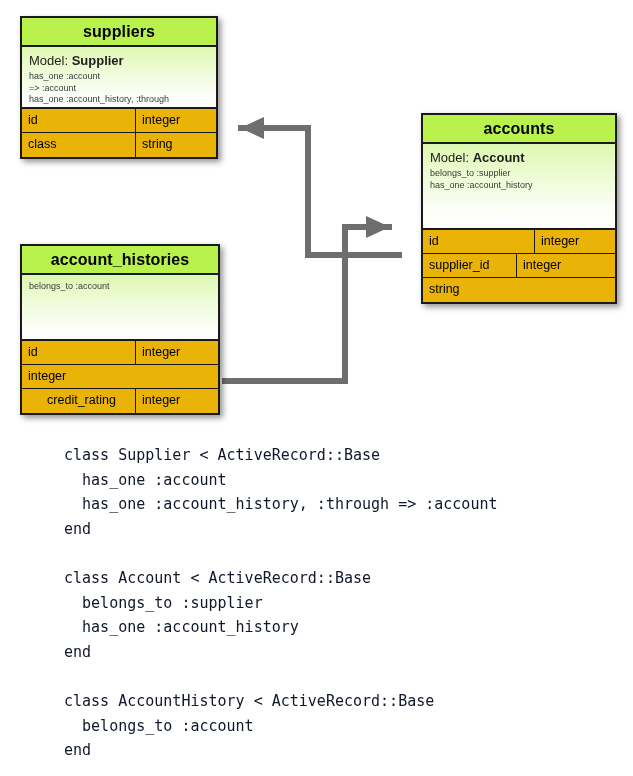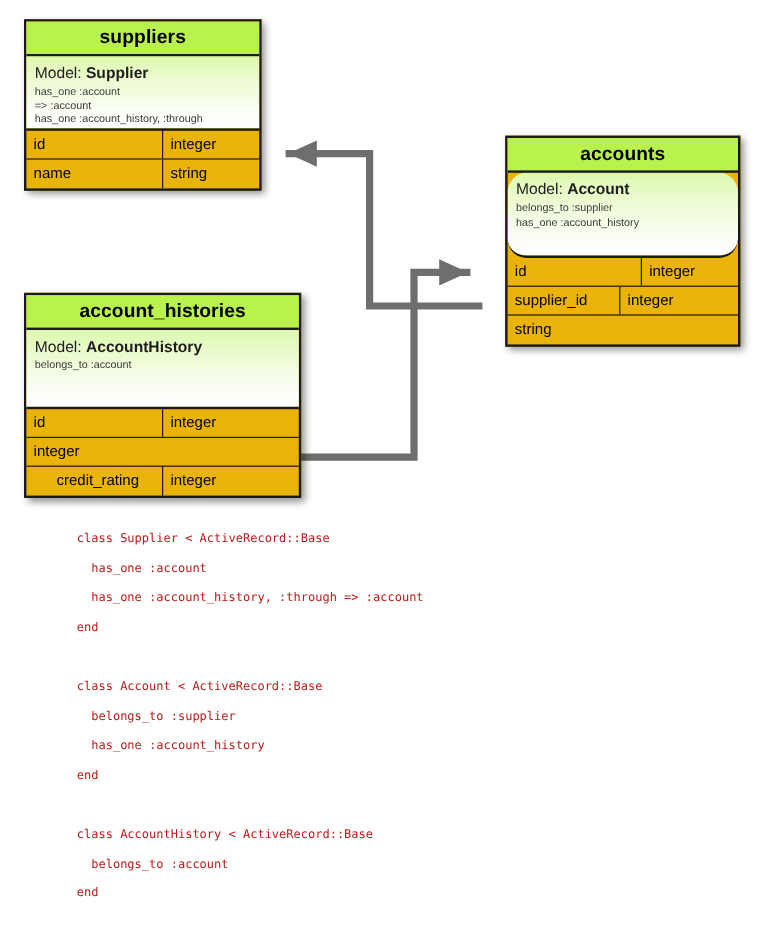--- a/index.html
+++ b/index.html
@@ -82,23 +82,23 @@
     pointer-events: none;
   }
 
   
   #code-block {
     position: absolute;
     left: 64px;
     top: 428px;
     width: 560px;
     font-family: "DejaVu Sans Mono", "Liberation Mono", monospace;
-    font-size: 10px;
+    font-size: 15px;
     line-height: 24.6px;
-    color: #b91c1c;
+    color: #0f172a;
     white-space: pre;
   }
 </style>
 </head>
 <body>
 
 <div id="canvas">
 
   <svg class="conn-svg" viewBox="0 0 633 776" xmlns="http://www.w3.org/2000/svg">
 
@@ -122,55 +122,51 @@
       </div>
       <div class="assoc-line">has_one :account</div>
       <div class="assoc-line">=&gt; :account</div>
       <div class="assoc-line">has_one :account_history, :through</div>
     </div>
     <div class="attr-row">
       <div class="attr-name" style="width:114px;">id</div>
       <div class="attr-type" style="width:80px;">integer</div>
     </div>
     <div class="attr-row">
-      <div class="attr-name" style="width:114px;">name</div>
+      <div class="attr-name" style="width:114px;">class</div>
       <div class="attr-type" style="width:80px;">string</div>
     </div>
   </div>
 
   <div class="entity" style="left:421px; top:113px; width:196px;">
     <div class="entity-title">accounts</div>
-    <div class="entity-model" style="height:71px;border-radius:16px;">
+    <div class="entity-model" style="height:86px;">
       <div class="model-line">
         <span>Model: </span>
         <b>Account</b>
       </div>
       <div class="assoc-line">belongs_to :supplier</div>
       <div class="assoc-line">has_one :account_history</div>
     </div>
     <div class="attr-row">
       <div class="attr-name" style="width:112px;">id</div>
       <div class="attr-type" style="width:80px;">integer</div>
     </div>
     <div class="attr-row">
       <div class="attr-name" style="width:94px;">supplier_id</div>
       <div class="attr-type" style="width:80px;">integer</div>
     </div>
     <div class="attr-row">
       <div class="attr-type" style="width:80px;">string</div>
     </div>
   </div>
 
-  <div class="entity" style="left:20px; top:244px; width:231px;">
+  <div class="entity" style="left:20px; top:244px; width:200px;">
     <div class="entity-title">account_histories</div>
     <div class="entity-model" style="height:66px;">
-      <div class="model-line">
-        <span>Model: </span>
-        <b>AccountHistory</b>
-      </div>
       <div class="assoc-line">belongs_to :account</div>
     </div>
     <div class="attr-row">
       <div class="attr-name" style="width:114px;">id</div>
       <div class="attr-type" style="width:82px;">integer</div>
     </div>
     <div class="attr-row">
       <div class="attr-type" style="width:82px;">integer</div>
     </div>
     <div class="attr-row">

